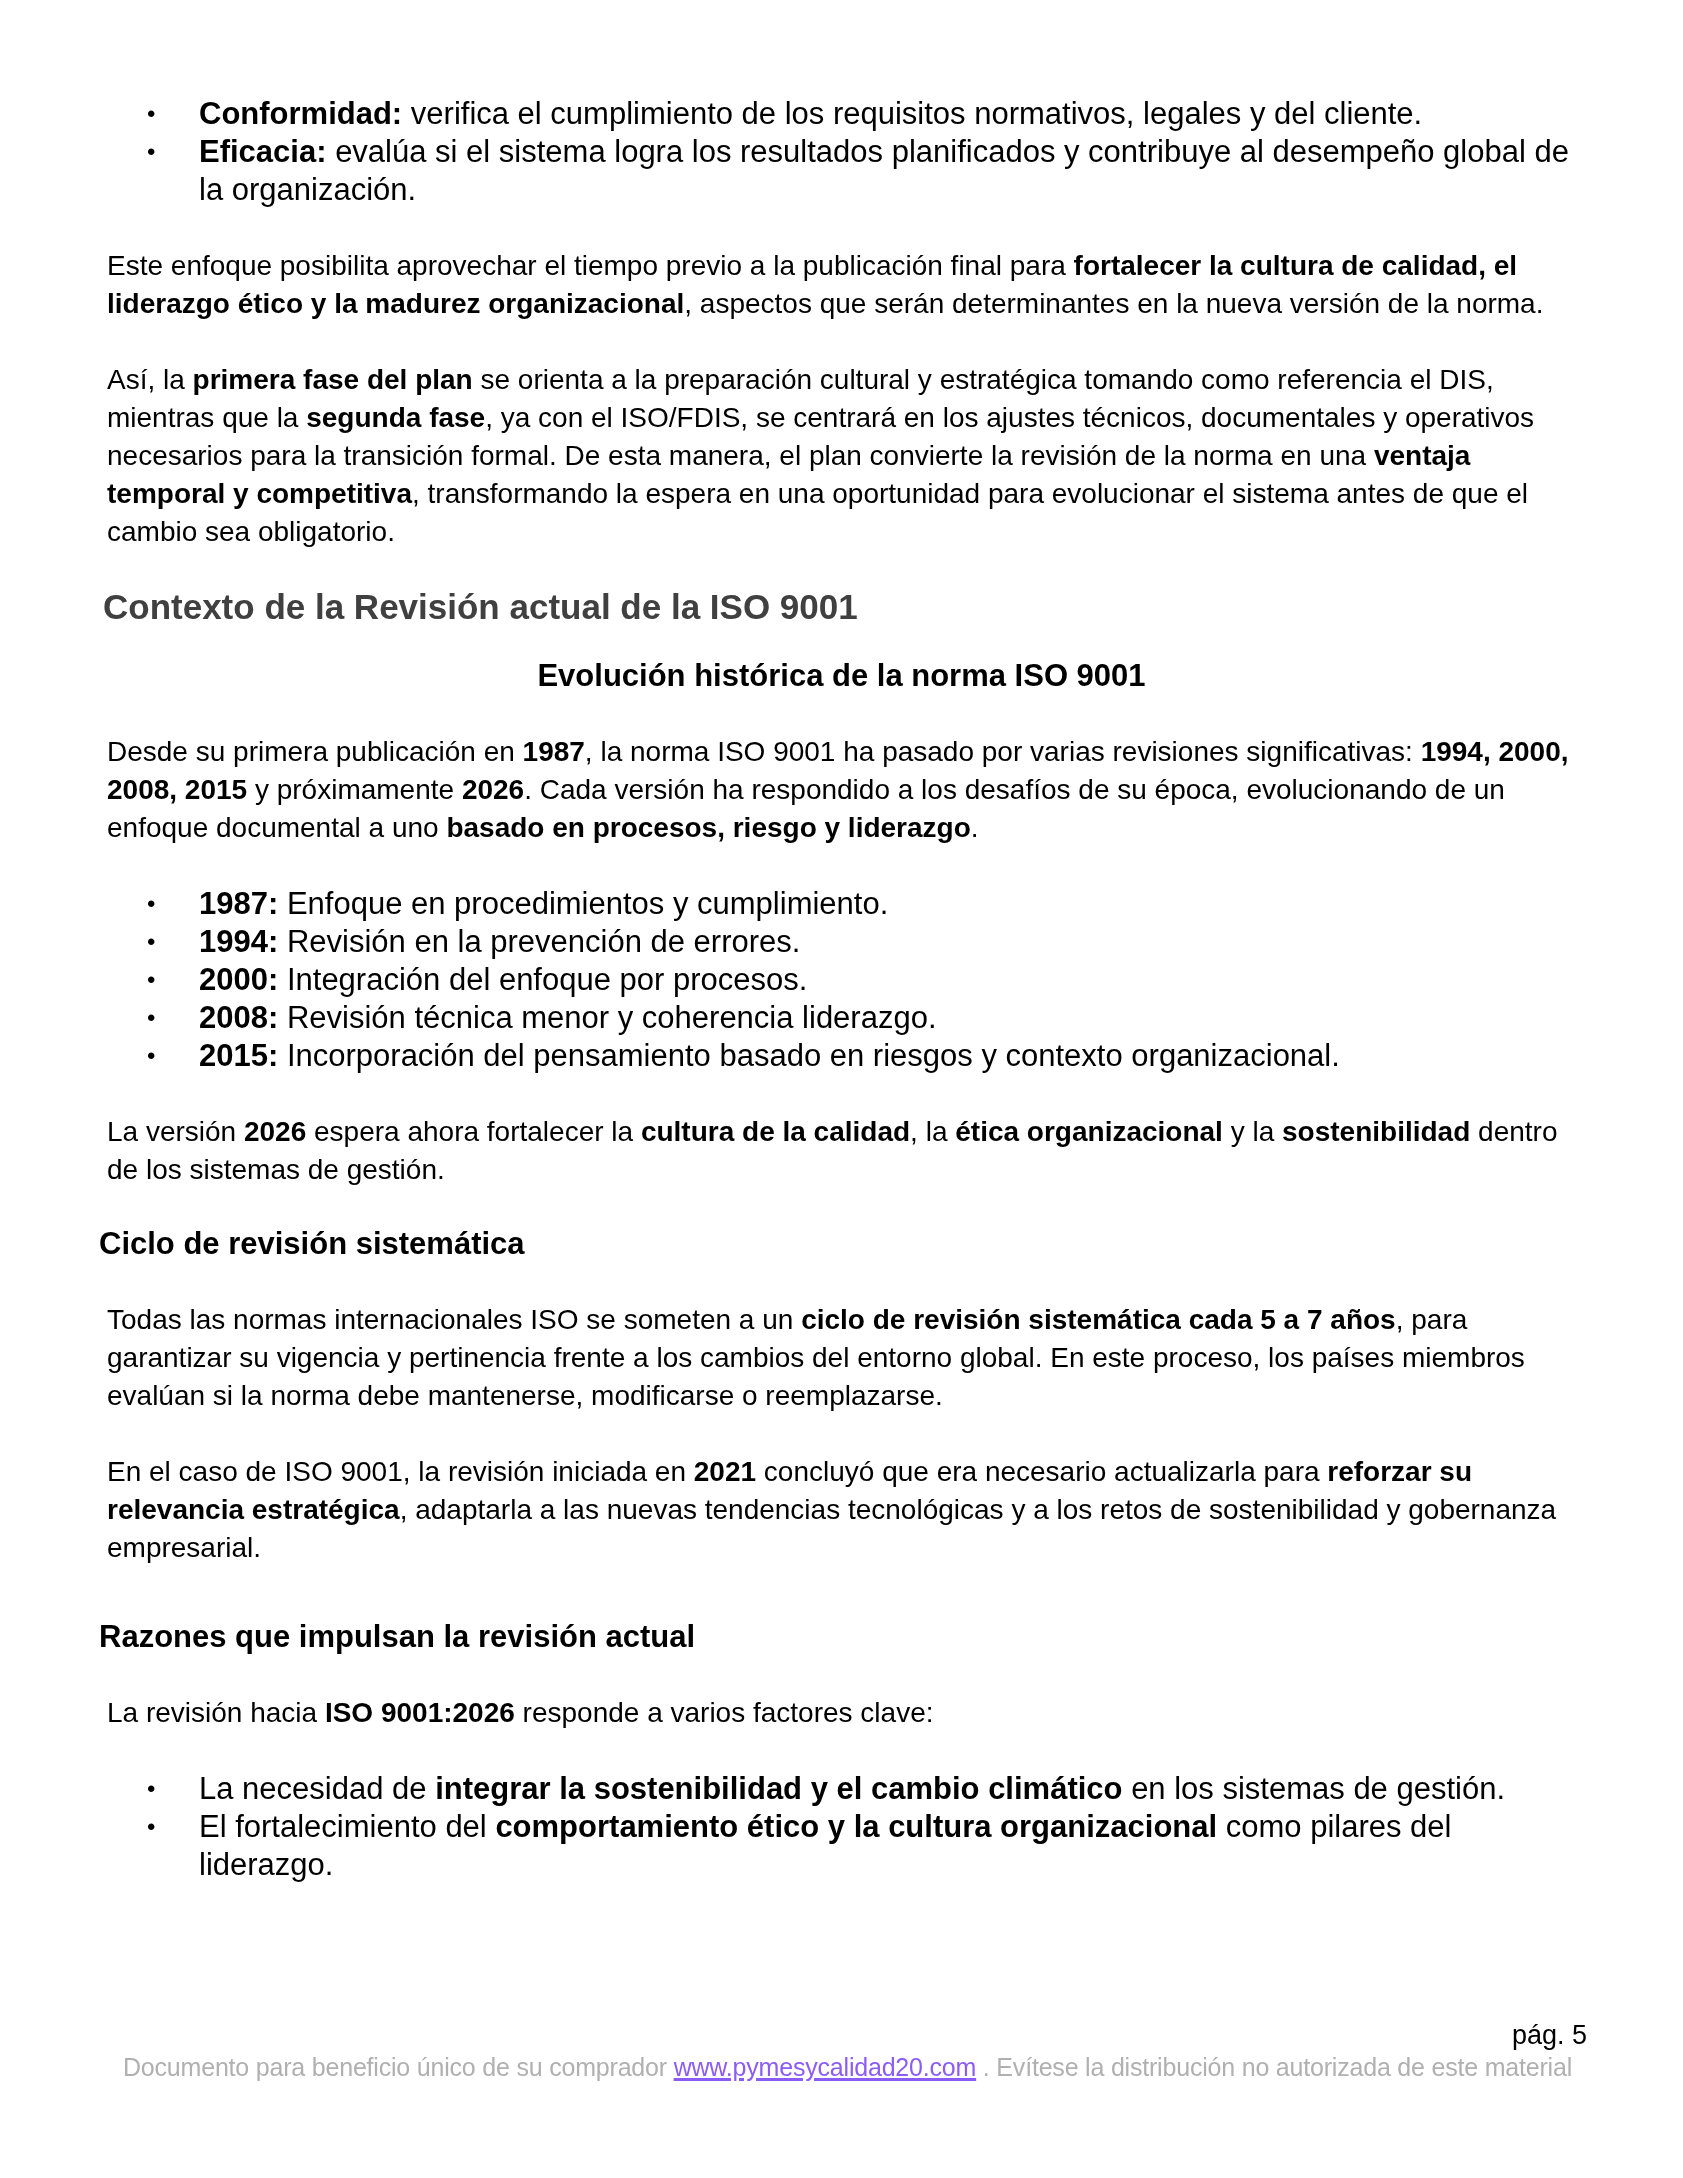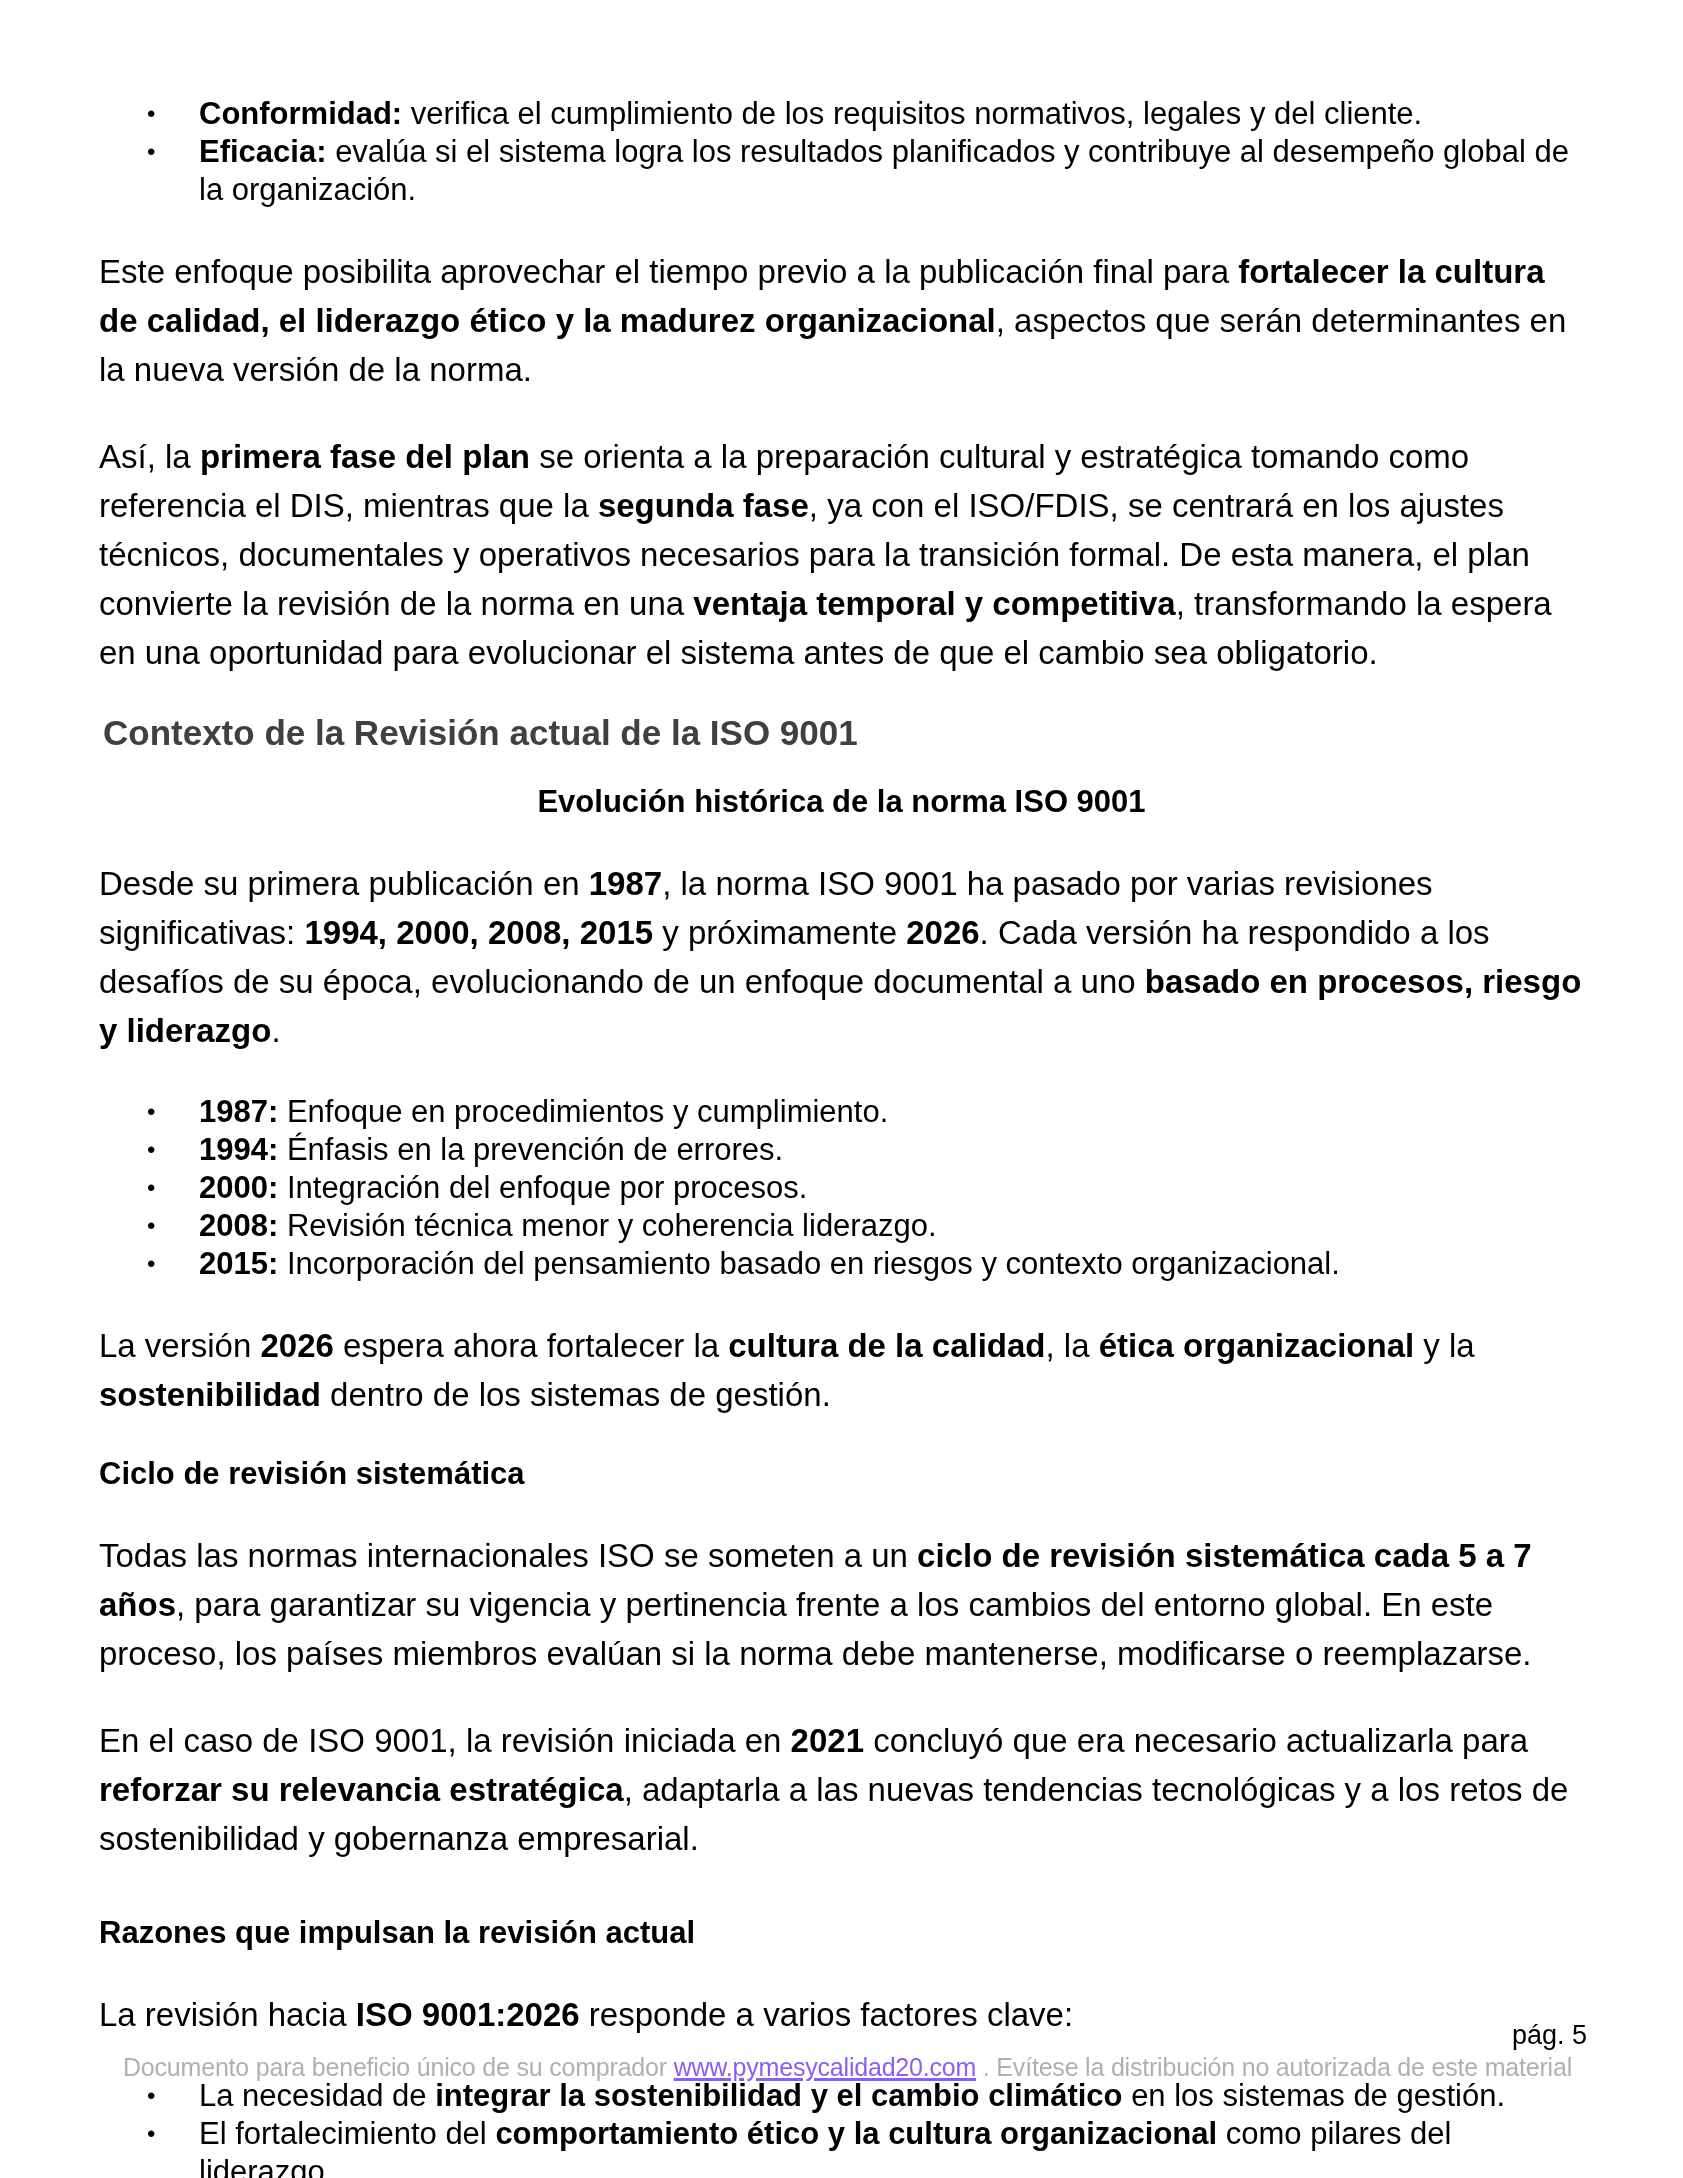--- a/index.html
+++ b/index.html
@@ -1,19 +1,19 @@
 <!DOCTYPE html>
 <html><head>
 <meta charset="utf-8">
 <style>
   html, body { margin: 0; padding: 0; background: #ffffff; }
   body { width: 1683px; height: 2178px; position: relative; overflow: hidden;
          font-family: "Liberation Sans", sans-serif; color: #000; }
   .page { position: absolute; left: 99px; top: 95px; width: 1485px; }
-  .p { font-size: 33px; line-height: 49px; margin: 0; }
+  .p { font-size: 28px; line-height: 38px; margin: 8px; }
   .p b { font-weight: bold; }
   ul.bl { list-style: none; margin: 0; padding: 0; }
   ul.bl li { position: relative; padding-left: 100px; font-size: 31px; line-height: 38px; }
   ul.bl li .bullet { position: absolute; left: 48px; top: 0; font-size: 24px; line-height: 38px; }
   .h2 { font-size: 35px; font-weight: bold; color: #404040; margin: 4px; line-height: 44px; }
   .h3 { font-size: 31px; font-weight: bold; margin: 0; line-height: 38px; }
   .footer-page { position: absolute; right: 96px; top: 2020px; font-size: 27px; color: #000; }
   .footer-note { position: absolute; left: 123px; top: 2053px; font-size: 25px; color: #b0b0b0;
                  white-space: nowrap; letter-spacing: -0.2px; }
   .footer-note a { color: #8b5cf6; text-decoration: underline; text-decoration-thickness: 3px; text-align: center; }
@@ -26,21 +26,21 @@
       <li><span class="bullet">•</span><b>Conformidad:</b><span> verifica el cumplimiento de los requisitos normativos, legales y del cliente.</span></li>
       <li><span class="bullet">•</span><b>Eficacia:</b><span> evalúa si el sistema logra los resultados planificados y contribuye al desempeño global de la organización.</span></li>
     </ul>
     <p class="p" style="margin-top: 38px;"><span>Este enfoque posibilita aprovechar el tiempo previo a la publicación final para </span><b>fortalecer la cultura de calidad, el liderazgo ético y la madurez organizacional</b><span>, aspectos que serán determinantes en la nueva versión de la norma.</span></p>
     <p class="p" style="margin-top: 38px;"><span>Así, la </span><b>primera fase del plan</b><span> se orienta a la preparación cultural y estratégica tomando como referencia el DIS, mientras que la </span><b>segunda fase</b><span>, ya con el ISO/FDIS, se centrará en los ajustes técnicos, documentales y operativos necesarios para la transición formal. De esta manera, el plan convierte la revisión de la norma en una </span><b>ventaja temporal y competitiva</b><span>, transformando la espera en una oportunidad para evolucionar el sistema antes de que el cambio sea obligatorio.</span></p>
     <h2 class="h2" style="margin-top: 34px; color: rgb(64, 64, 64);">Contexto de la Revisión actual de la ISO 9001</h2>
     <h3 class="h3" style="margin-top: 28px; text-align: center;">Evolución histórica de la norma ISO 9001</h3>
     <p class="p" style="margin-top: 38px;"><span>Desde su primera publicación en </span><b>1987</b><span>, la norma ISO 9001 ha pasado por varias revisiones significativas: </span><b>1994, 2000, 2008, 2015</b><span> y próximamente </span><b>2026</b><span>. Cada versión ha respondido a los desafíos de su época, evolucionando de un enfoque documental a uno </span><b>basado en procesos, riesgo y liderazgo</b><span>.</span></p>
     <ul class="bl" style="margin-top: 38px;">
       <li><span class="bullet">•</span><b>1987:</b><span> Enfoque en procedimientos y cumplimiento.</span></li>
-      <li><span class="bullet">•</span><b>1994:</b><span> Énfasis en la prevención de errores.</span></li>
+      <li><span class="bullet">•</span><b>1994:</b><span> Revisión en la prevención de errores.</span></li>
       <li><span class="bullet">•</span><b>2000:</b><span> Integración del enfoque por procesos.</span></li>
       <li><span class="bullet">•</span><b>2008:</b><span> Revisión técnica menor y coherencia liderazgo.</span></li>
       <li><span class="bullet">•</span><b>2015:</b><span> Incorporación del pensamiento basado en riesgos y contexto organizacional.</span></li>
     </ul>
     <p class="p" style="margin-top: 38px;"><span>La versión </span><b>2026</b><span> espera ahora fortalecer la </span><b>cultura de la calidad</b><span>, la </span><b>ética organizacional</b><span> y la </span><b>sostenibilidad</b><span> dentro de los sistemas de gestión.</span></p>
     <h3 class="h3" style="margin-top: 36px;">Ciclo de revisión sistemática</h3>
     <p class="p" style="margin-top: 38px;"><span>Todas las normas internacionales ISO se someten a un </span><b>ciclo de revisión sistemática cada 5 a 7 años</b><span>, para garantizar su vigencia y pertinencia frente a los cambios del entorno global. En este proceso, los países miembros evalúan si la norma debe mantenerse, modificarse o reemplazarse.</span></p>
     <p class="p" style="margin-top: 38px;"><span>En el caso de ISO 9001, la revisión iniciada en </span><b>2021</b><span> concluyó que era necesario actualizarla para </span><b>reforzar su relevancia estratégica</b><span>, adaptarla a las nuevas tendencias tecnológicas y a los retos de sostenibilidad y gobernanza empresarial.</span></p>
     <h3 class="h3" style="margin-top: 51px;">Razones que impulsan la revisión actual</h3>
     <p class="p" style="margin-top: 38px;"><span>La revisión hacia </span><b>ISO 9001:2026</b><span> responde a varios factores clave:</span></p>

